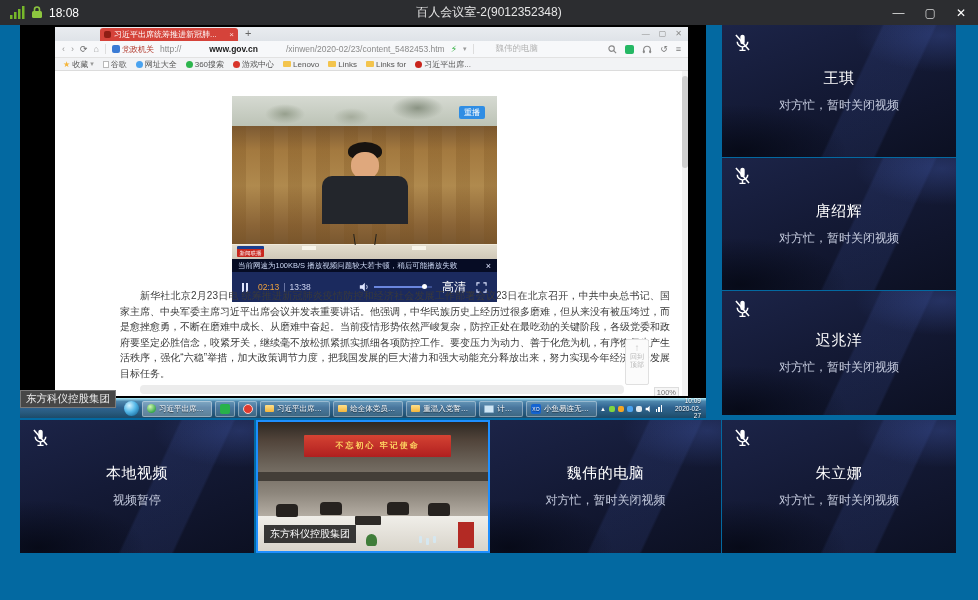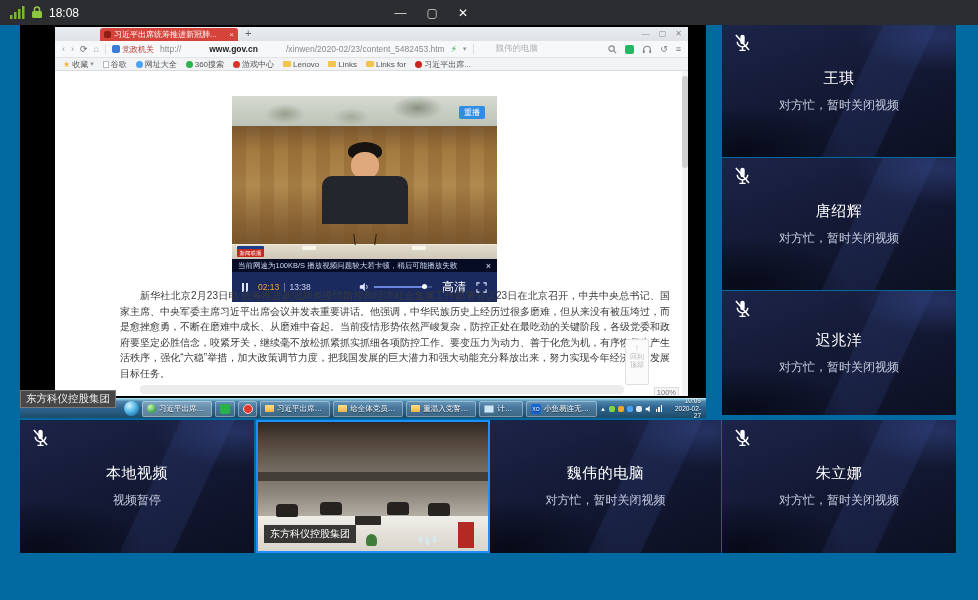--- a/index.html
+++ b/index.html
@@ -197,20 +197,21 @@
         <rect x="4" y="6" width="2.5" height="7" fill="#76b82a"></rect>
         <rect x="8" y="3" width="2.5" height="10" fill="#76b82a"></rect>
         <rect x="12" y="0" width="2.5" height="13" fill="#76b82a"></rect>
       </svg>
       <svg width="12" height="13" viewBox="0 0 12 13">
         <rect x="1" y="5" width="10" height="7" rx="1.5" fill="#8dc63f"></rect>
         <path d="M3.5 5V3.5a2.5 2.5 0 0 1 5 0V5" stroke="#8dc63f" stroke-width="1.6" fill="none"></path>
       </svg>
       <span class="tb-time">18:08</span>
     </div>
+    <div class="tb-title">百人会议室-2(9012352348)</div>
     <div class="tb-right">
       <span>—</span>
       <span>▢</span>
       <span style="color:#fff;">✕</span>
     </div>
   </div>
 
   <div class="stage">
 
     <div class="browser">
@@ -459,20 +460,21 @@
       <path d="M6 11a6 6 0 0 0 12 0" stroke="#fff" stroke-width="1.7" fill="none"></path>
       <path d="M12 17v3.5M8.5 21h7" stroke="#fff" stroke-width="1.7"></path>
       <line x1="4.5" y1="3.5" x2="19.5" y2="20.5" stroke="#fff" stroke-width="1.8"></line>
     </svg>
     <div class="p-name">本地视频</div>
     <div class="p-status">视频暂停</div>
   </div>
 
   <div class="tile video-tile" style="left:256px; top:420px; width:234px; height:133px;">
     <div class="room">
+      <div class="room-banner">不忘初心 牢记使命</div>
       <div class="room-rail"></div>
       <div class="room-table"></div>
       <div class="chair" style="left:8%;  bottom:26%;"></div>
       <div class="chair" style="left:27%; bottom:28%;"></div>
       <div class="chair" style="left:56%; bottom:28%;"></div>
       <div class="chair" style="left:74%; bottom:27%;"></div>
       <div class="laptop" style="left:42%; bottom:20%;"></div>
       <div class="plant" style="left:47%; bottom:4%;"></div>
       <div class="bottle" style="left:70%; bottom:6%;"></div>
       <div class="bottle" style="left:73%; bottom:5%;"></div>

